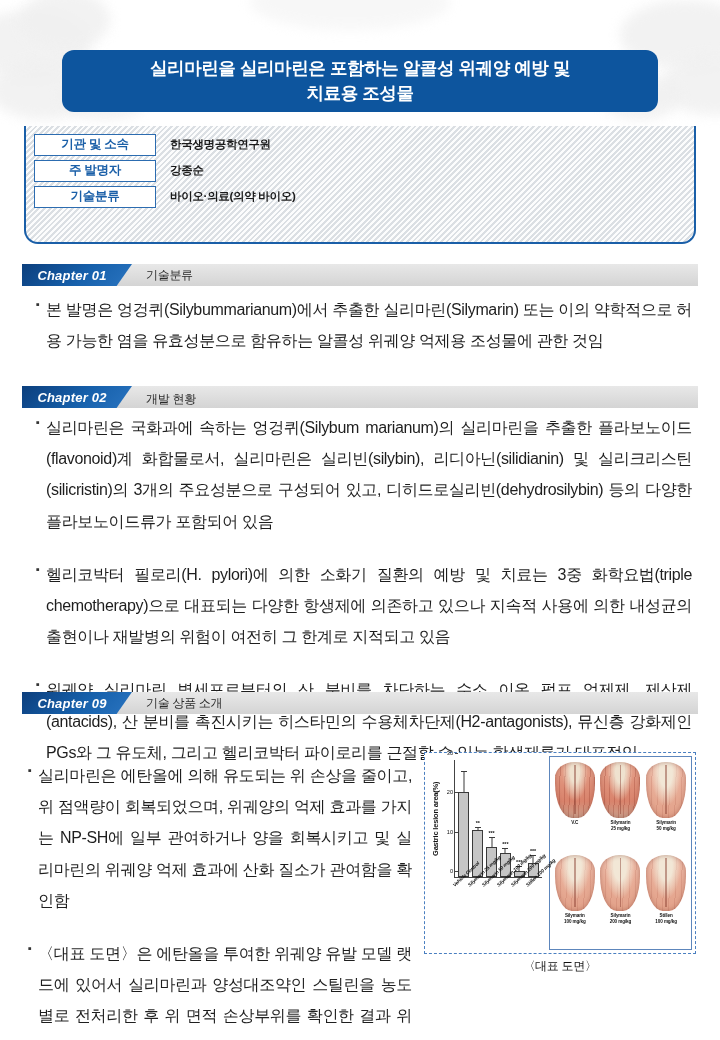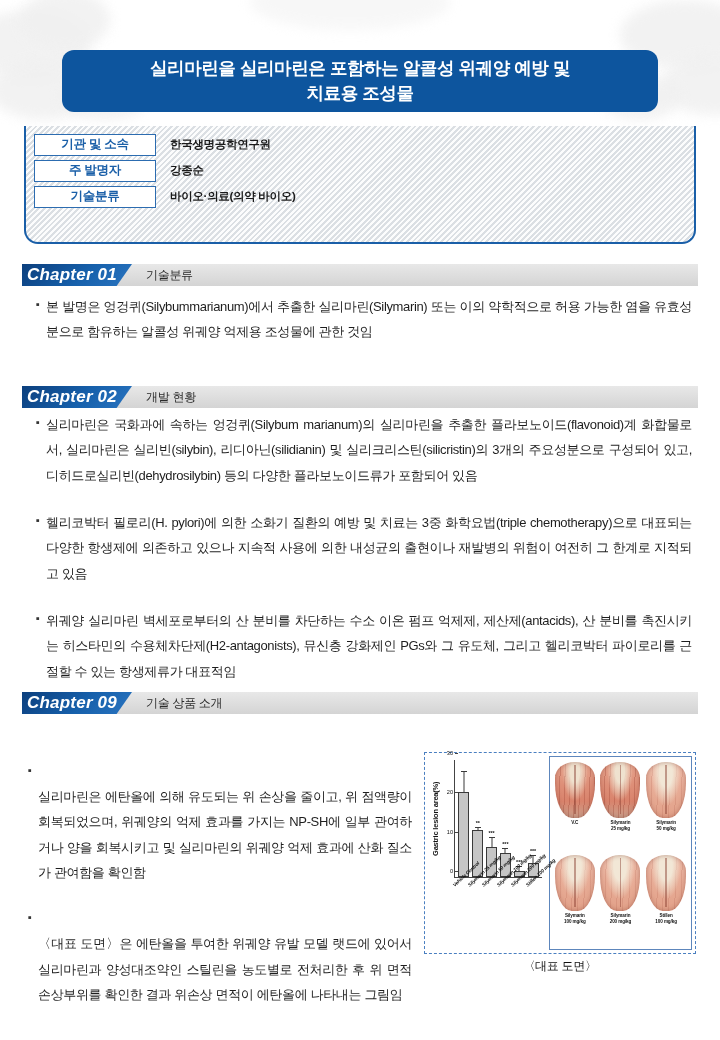--- a/index.html
+++ b/index.html
@@ -109,21 +109,21 @@
     background: linear-gradient(to bottom, #e8e8e8, #d4d4d4);
     display: flex;
     align-items: center;
     z-index: 2;
   }
   .chapter-tag {
     width: 110px;
     height: 22px;
     background: linear-gradient(135deg, #0c3f7d 0%, #1660ab 55%, #2a74c0 100%);
     color: #ffffff;
-    font-size: 17px;
+    font-size: 13px;
     font-style: italic;
     font-weight: bold;
     display: flex;
     align-items: center;
     justify-content: center;
     clip-path: polygon(0 0, 100% 0, 86% 100%, 0% 100%);
     flex: none;
     padding-right: 10px;
     letter-spacing: 0.2px;
   }
@@ -143,27 +143,27 @@
   }
   .bullet-dot {
     flex: none;
     width: 16px;
     font-size: 11px;
     color: #333;
     line-height: 1.95;
     text-align: center;
   }
   .bullet-text {
-    font-size: 13px;
+    font-size: 16px;
     line-height: 1.95;
     color: #1e1e1e;
     letter-spacing: -0.35px;
     text-align: justify;
   }
-  .bullet-text.narrow { text-align: justify; margin-top: 24px; }
+  .bullet-text.narrow { text-align: justify; }
 
   
   #figure-box {
     position: absolute;
     left: 424px; top: 752px;
     width: 272px; height: 202px;
     border: 1.5px dashed #4a7fc0;
     background: #ffffff;
     display: flex;
     z-index: 2;
@@ -382,21 +382,21 @@
   <div class="chapter-tag">Chapter 01</div>
   <div class="chapter-title">기술분류</div>
 </div>
 <div class="bullet-block" style="left:30px;top:294px;width:662px;">
   <div class="bullet">
     <div class="bullet-dot">▪</div>
     <div class="bullet-text">본 발명은 엉겅퀴(Silybummarianum)에서 추출한 실리마린(Silymarin) 또는 이의 약학적으로 허용 가능한 염을 유효성분으로 함유하는 알콜성 위궤양 억제용 조성물에 관한 것임</div>
   </div>
 </div>
 
-<div class="chapter-head" style="top:386px;">
+<div class="chapter-head" style="top:386px;align-items:flex-end;">
   <div class="chapter-tag">Chapter 02</div>
   <div class="chapter-title">개발 현황</div>
 </div>
 <div class="bullet-block" style="left:30px;top:412px;width:662px;">
   <div class="bullet" style="margin-bottom:22px;">
     <div class="bullet-dot">▪</div>
     <div class="bullet-text">실리마린은 국화과에 속하는 엉겅퀴(Silybum marianum)의 실리마린을 추출한 플라보노이드(flavonoid)계 화합물로서, 실리마린은 실리빈(silybin), 리디아닌(silidianin) 및 실리크리스틴(silicristin)의 3개의 주요성분으로 구성되어 있고, 디히드로실리빈(dehydrosilybin) 등의 다양한 플라보노이드류가 포함되어 있음</div>
   </div>
   <div class="bullet" style="margin-bottom:22px;">
     <div class="bullet-dot">▪</div>

